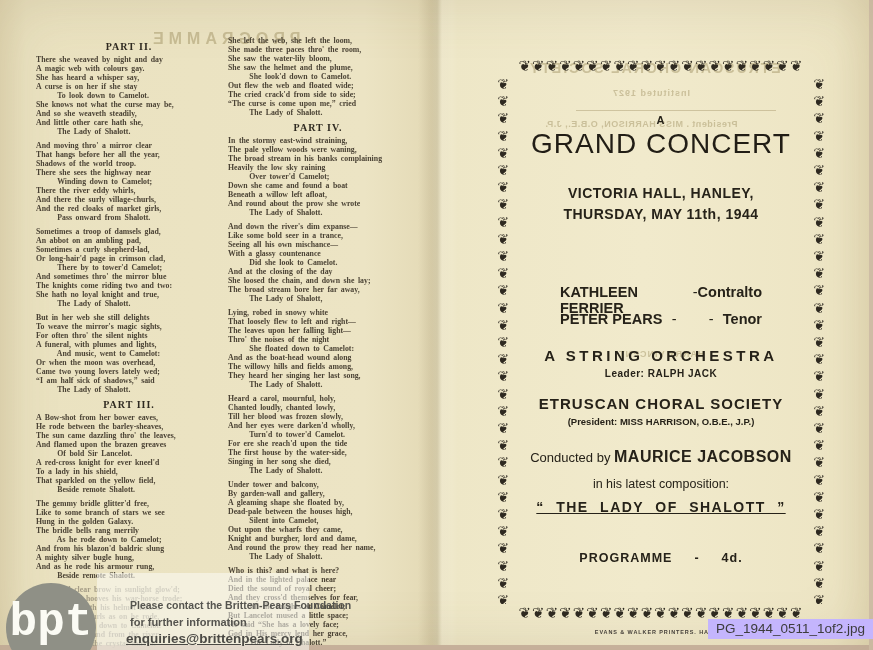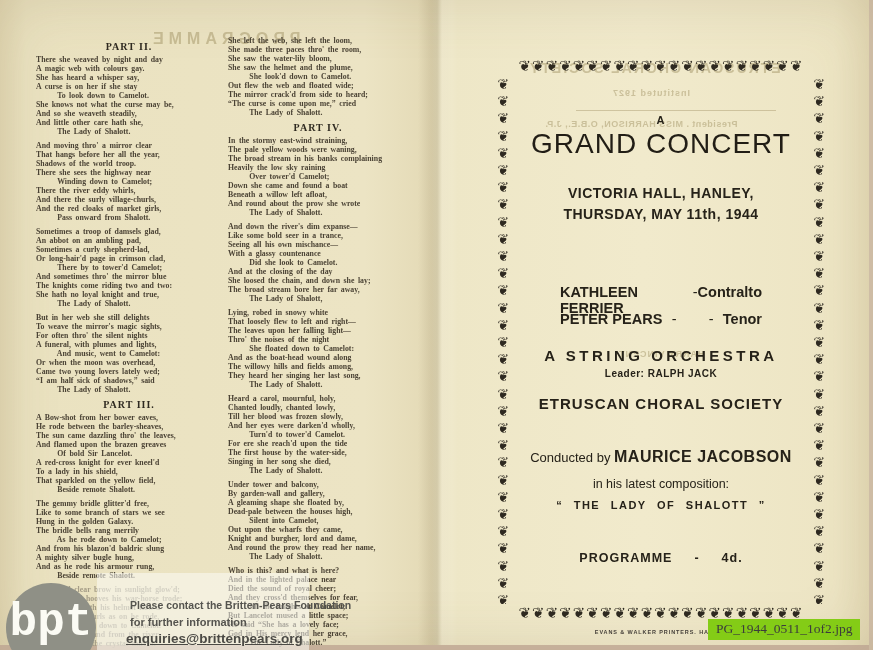--- a/index.html
+++ b/index.html
@@ -47,40 +47,40 @@
   .artiste-row{position:absolute;left:68px;width:202px;display:flex;justify-content:space-between;
     font-family:"Liberation Sans",sans-serif;font-size:14.5px;font-weight:700;}
   .artiste-row .sep{white-space:pre;font-weight:400;}
   .rp-orch{font-size:15px;font-weight:700;letter-spacing:3.5px;}
   .rp-leader{font-size:10px;font-weight:700;letter-spacing:.5px;}
   .rp-choral{font-size:15px;font-weight:700;letter-spacing:1px;}
   .rp-president{font-size:9.5px;font-weight:700;}
   .rp-conducted{font-size:13px;font-weight:400;}
   .rp-conducted b{font-size:16px;font-weight:700;letter-spacing:.5px;}
   .rp-intro{font-size:12.5px;font-weight:400;}
-  .rp-lady{font-size:11px;font-weight:700;letter-spacing:1.5px;word-spacing:6px;}
+  .rp-lady{font-size:14px;font-weight:700;letter-spacing:1.5px;word-spacing:6px;text-decoration:underline;}
   .rp-prog{display:flex;justify-content:center;gap:22px;font-size:12.5px;font-weight:700;letter-spacing:1px;}
   .printer{position:absolute;left:492px;top:629px;width:338px;text-align:center;z-index:6;
     font-family:"Liberation Sans",sans-serif;font-size:5.5px;font-weight:700;
     letter-spacing:.9px;color:#46413a;}
 
   
   .wm-box{position:absolute;left:97px;top:573px;width:212px;height:77px;z-index:30;
     background:rgba(252,252,246,.55);}
   .wm-layer{position:absolute;inset:0;z-index:31;pointer-events:none;}
   .wm-line{position:absolute;font-family:"Liberation Sans",sans-serif;font-weight:600;
     color:#55544f;white-space:nowrap;}
   .wm-email{font-weight:700;text-decoration:underline;color:#4b4a45;}
   .bpt-logo{position:absolute;left:6px;top:583px;width:90px;height:90px;border-radius:50%;
     background:#8f9086;z-index:35;display:flex;align-items:center;justify-content:center;}
   .bpt-logo span{font-family:Liberation Mono, monospace;font-weight:600;font-size:46px;
     color:#fbfbf4;line-height:1;transform:translateY(-5px);}
 
-  .filename{position:absolute;left:708px;top:619px;z-index:40;background:#84cc16;
-    color:#3c3c3c;font-family:Liberation Serif, serif;font-size:13.5px;
+  .filename{position:absolute;left:708px;top:619px;z-index:40;background:#c4b5fd;
+    color:#3c3c3c;font-family:Liberation Sans, sans-serif;font-size:13.5px;
     padding:2px 8px 3px;}
 </style>
 </head>
 <body>
 
 <div class="paper"></div>
 
 <div class="ghost-layer">
   <div class="ghost-rule"></div>
 <div class="ghost" style="left: 148px; top: 30px; font-size: 16px; letter-spacing: 5px;">PROGRAMME</div>
@@ -171,21 +171,21 @@
       </div>
     </div>
   <div class="poem-col" id="col1">
       <div class="stanza">
         <div class="poem-line">She left the web, she left the loom,</div>
         <div class="poem-line">She made three paces thro' the room,</div>
         <div class="poem-line">She saw the water-lily bloom,</div>
         <div class="poem-line">She saw the helmet and the plume,</div>
         <div class="poem-line">      She look'd down to Camelot.</div>
         <div class="poem-line">Out flew the web and floated wide;</div>
-        <div class="poem-line">The mirror crack'd from side to heard;</div>
+        <div class="poem-line">The cried crack'd from side to side;</div>
         <div class="poem-line">“The curse is come upon me,” cried</div>
         <div class="poem-line">      The Lady of Shalott.</div>
       </div>
       <div class="part-heading">PART IV.</div>
       <div class="stanza">
         <div class="poem-line">In the stormy east-wind straining,</div>
         <div class="poem-line">The pale yellow woods were waning,</div>
         <div class="poem-line">The broad stream in his banks complaining</div>
         <div class="poem-line">Heavily the low sky raining</div>
         <div class="poem-line">      Over tower'd Camelot;</div>
@@ -274,20 +274,21 @@
   <div class="artiste-row" style="top:257px;">
     <span>PETER PEARS</span>
     <span class="sep">-        -</span>
     <span>Tenor</span>
   </div>
 
   <div class="rp-line rp-orch" style="top:293px;">A STRING ORCHESTRA</div>
   <div class="rp-line rp-leader" style="top:314px;">Leader: RALPH JACK</div>
 
   <div class="rp-line rp-choral" style="top:341px;">ETRUSCAN CHORAL SOCIETY</div>
+  <div class="rp-line rp-president" style="top:362px;">(President: MISS HARRISON, O.B.E., J.P.)</div>
 
   <div class="rp-line rp-conducted" style="top:394px;"><span>Conducted by </span><b>MAURICE JACOBSON</b></div>
   <div class="rp-line rp-intro" style="top:423px;">in his latest composition:</div>
   <div class="rp-line rp-lady" style="top:445px;">“ THE  LADY  OF  SHALOTT ”</div>
 
   <div class="rp-line rp-prog" style="top:497px;">
     <span>PROGRAMME</span>
     <span>-</span>
     <span>4d.</span>
   </div>

